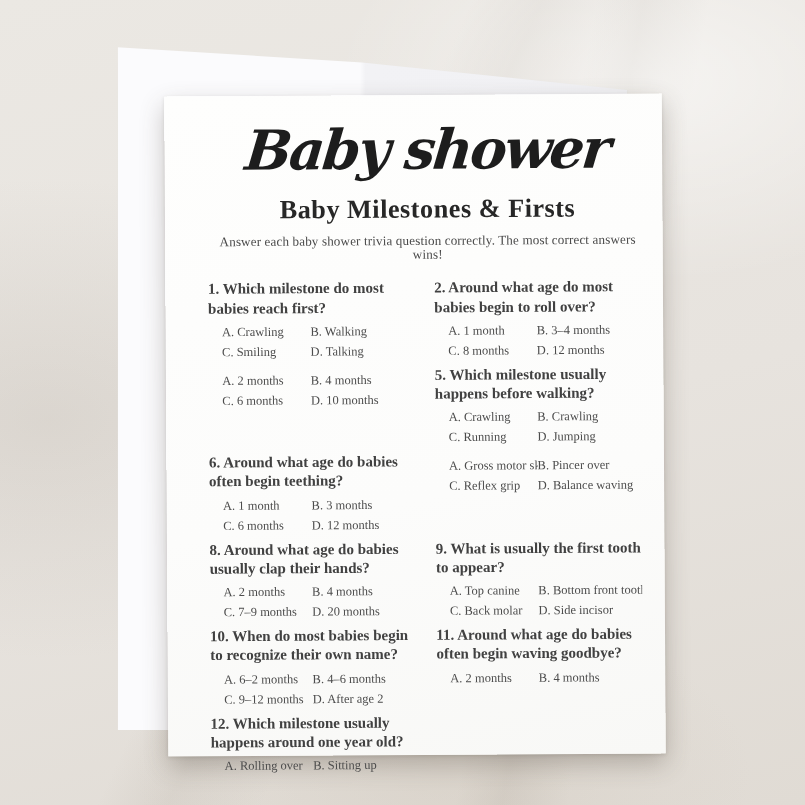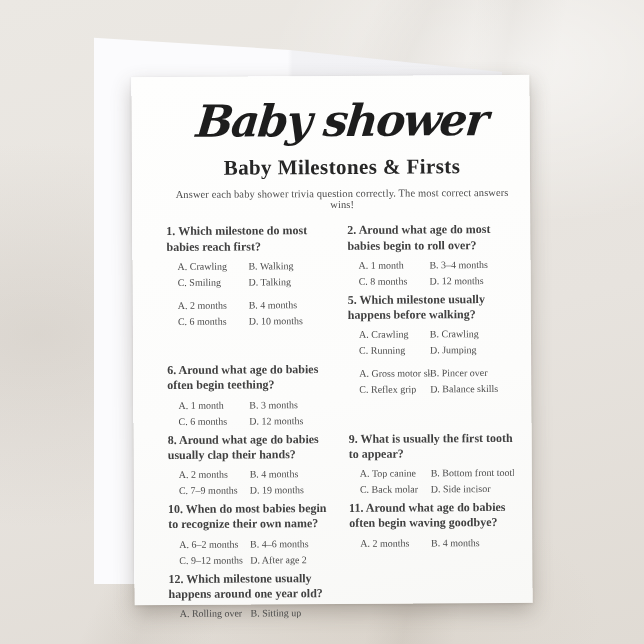--- a/index.html
+++ b/index.html
@@ -152,30 +152,30 @@
             <div class="opt">B. 3 months</div>
             <div class="opt">C. 6 months</div>
             <div class="opt">D. 12 months</div>
           </div>
         </div>
         <div class="q">
           <div class="opts">
             <div class="opt">A. Gross motor skills</div>
             <div class="opt">B. Pincer over</div>
             <div class="opt">C. Reflex grip</div>
-            <div class="opt">D. Balance skills</div>
+            <div class="opt">D. Balance waving</div>
           </div>
         </div>
         <div class="q">
           <div class="q-text">8. Around what age do babies usually clap their hands?</div>
           <div class="opts">
             <div class="opt">A. 2 months</div>
             <div class="opt">B. 4 months</div>
             <div class="opt">C. 7–9 months</div>
-            <div class="opt">D. 19 months</div>
+            <div class="opt">D. 20 months</div>
           </div>
         </div>
         <div class="q">
           <div class="q-text">9. What is usually the first tooth to appear?</div>
           <div class="opts">
             <div class="opt">A. Top canine</div>
             <div class="opt">B. Bottom front tooth</div>
             <div class="opt">C. Back molar</div>
             <div class="opt">D. Side incisor</div>
           </div>

